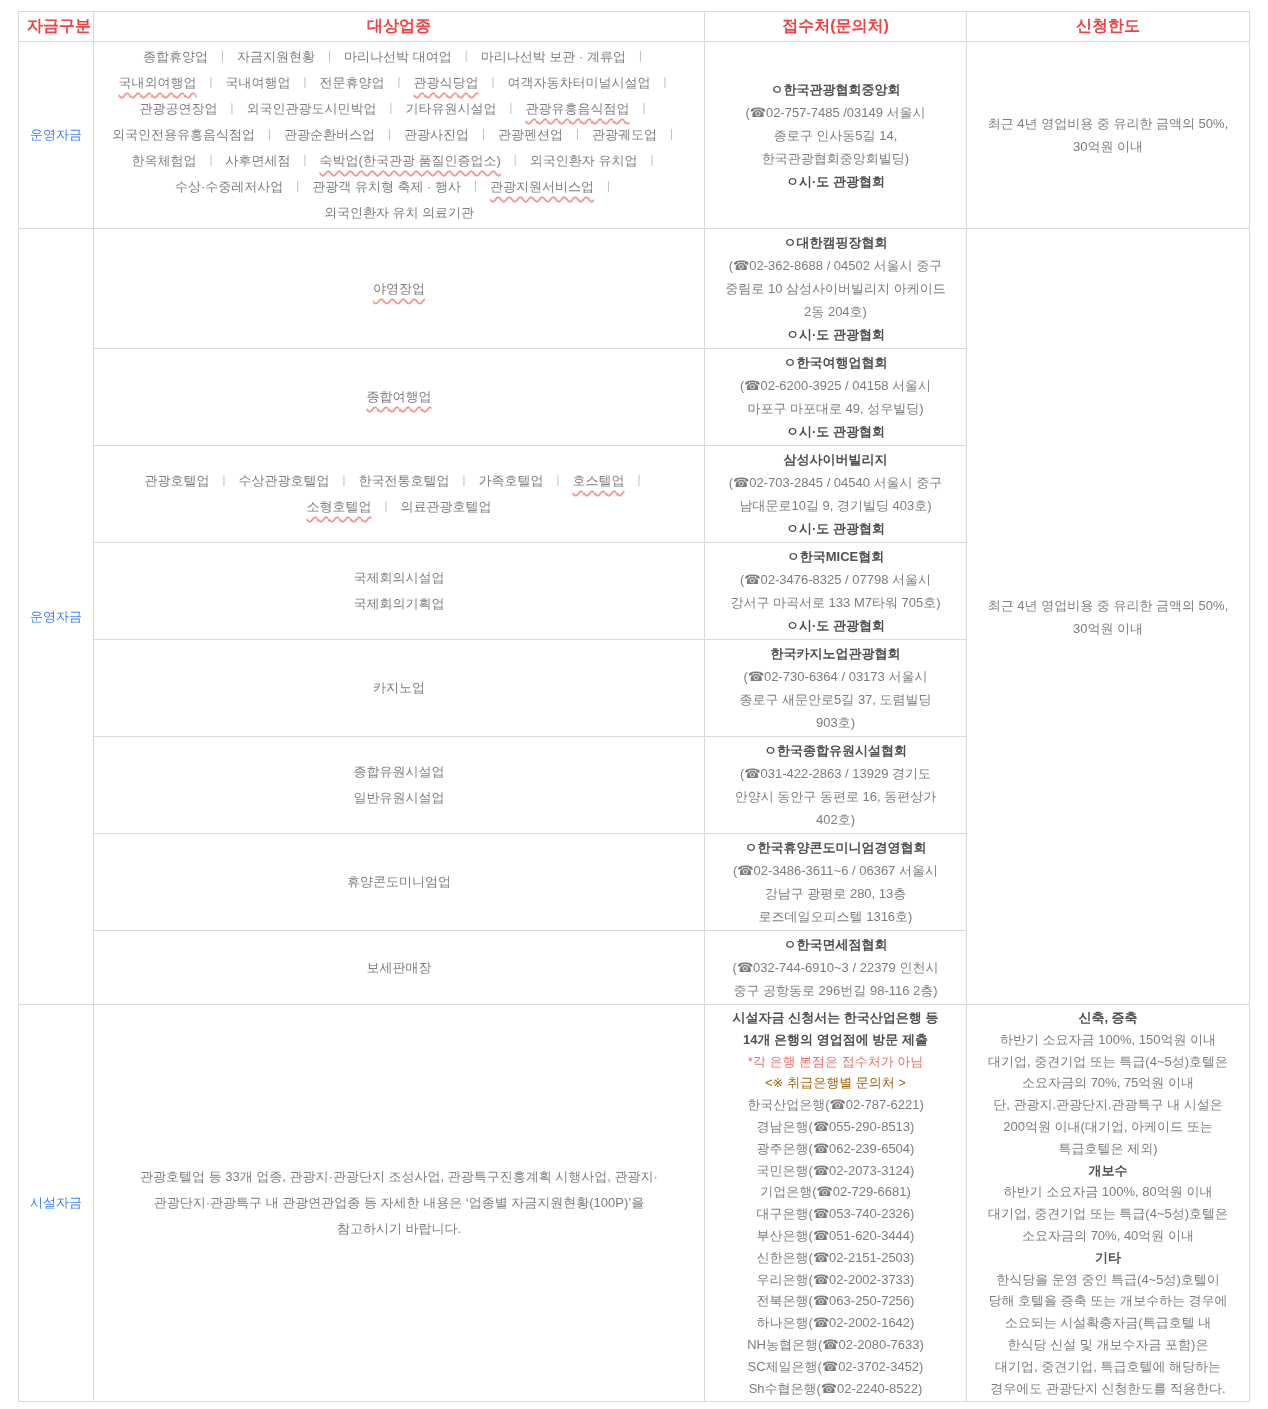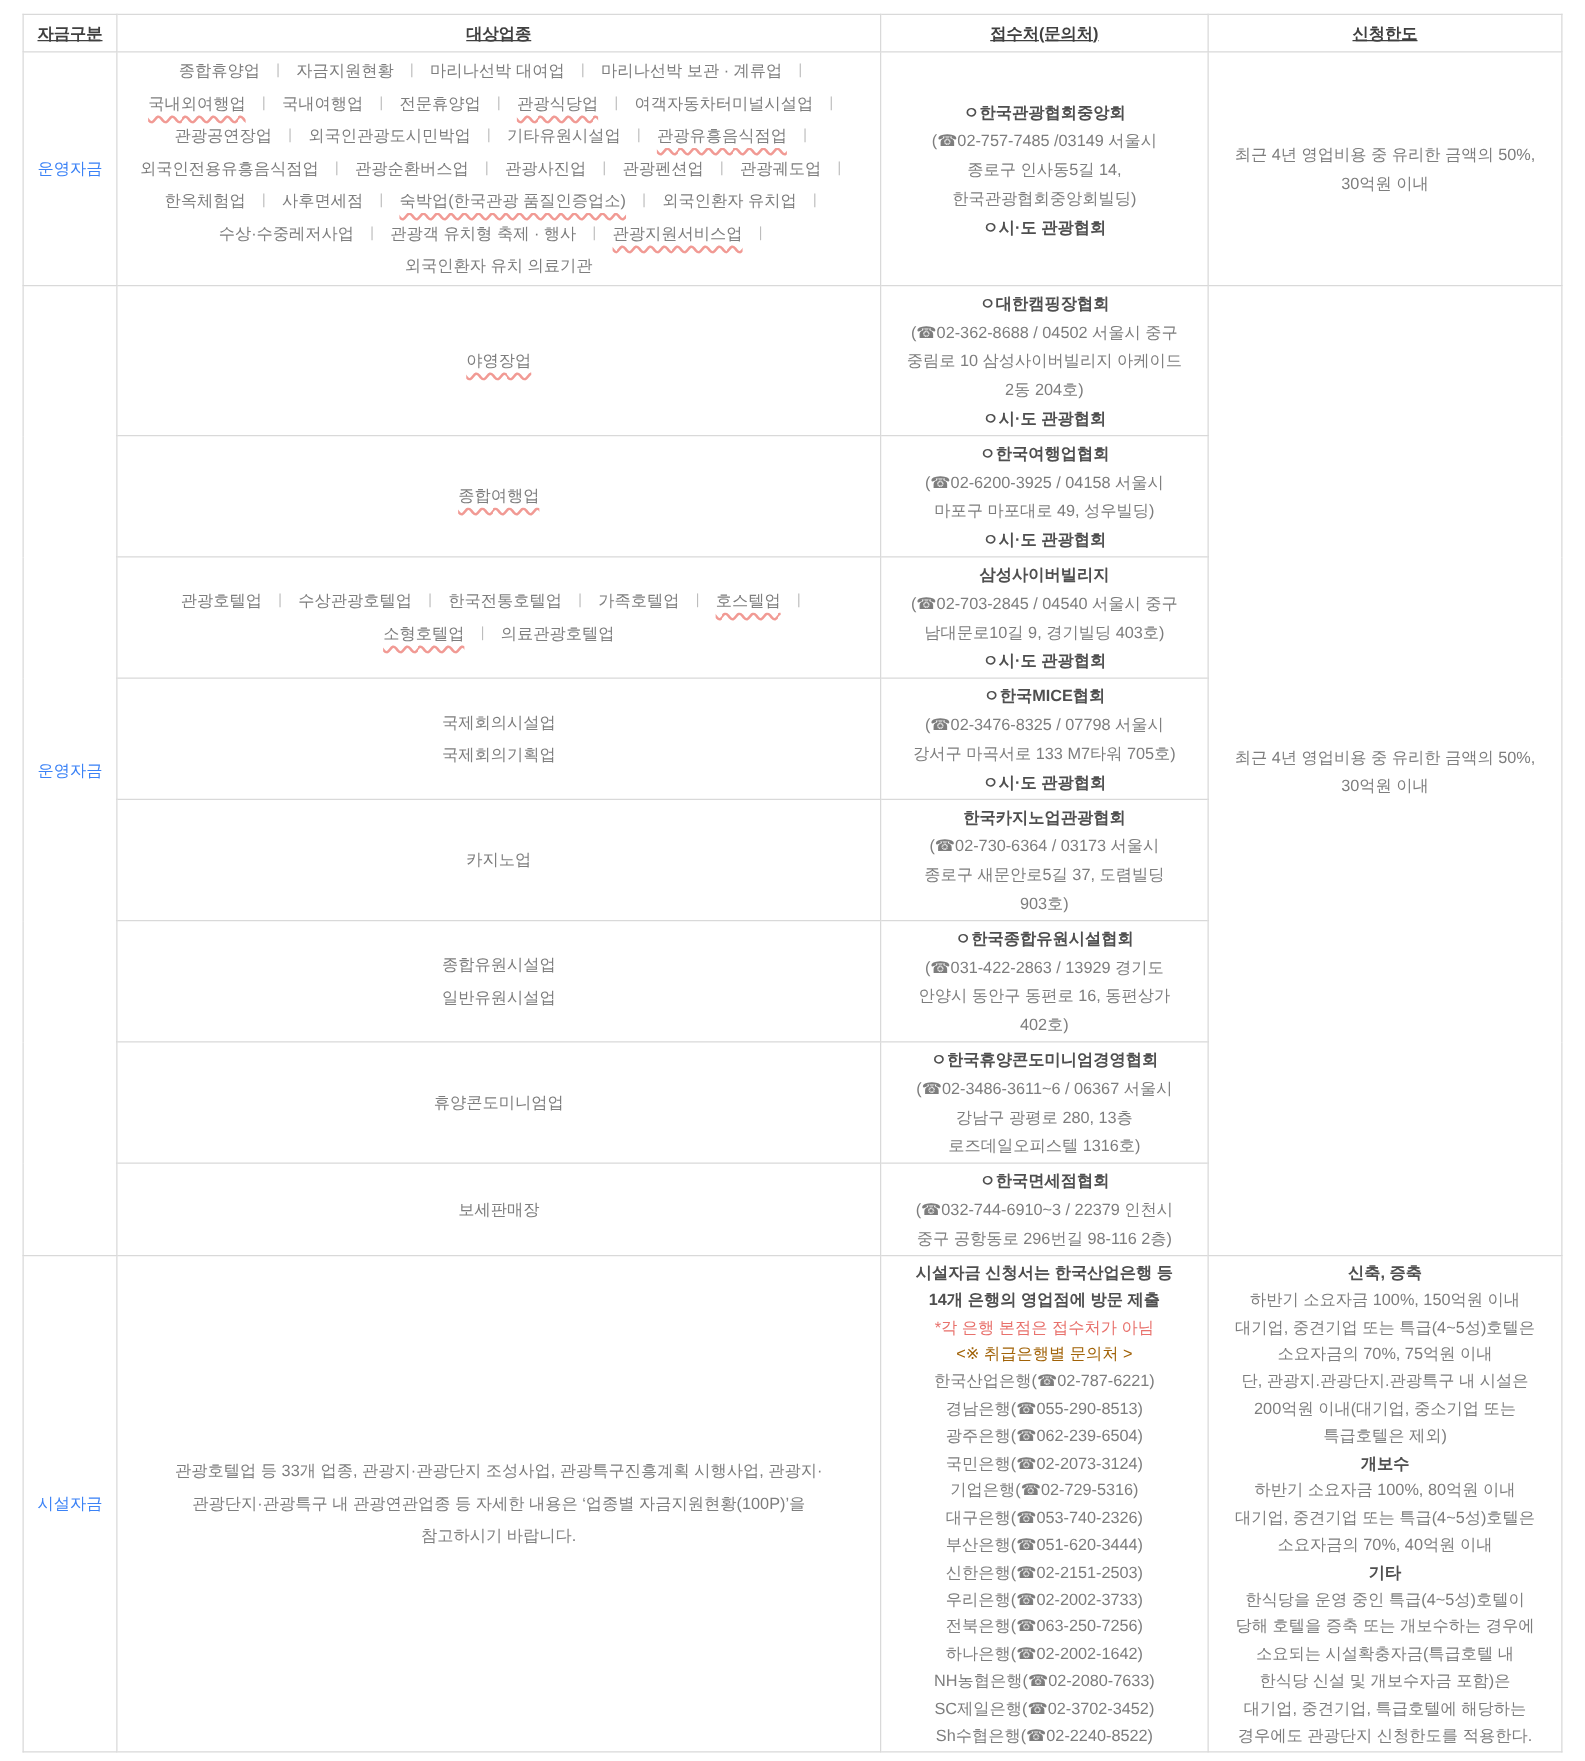--- a/index.html
+++ b/index.html
@@ -1,20 +1,20 @@
 <!DOCTYPE html>
 <html><head>
 <meta charset="utf-8">
 <style>
   html,body{margin:0;padding:0;background:#ffffff;}
   body{width:1268px;height:1409px;position:relative;font-family:"Liberation Sans","DejaVu Sans",sans-serif;}
   .wrap{position:absolute;left:18px;top:11px;}
   table{border-collapse:collapse;table-layout:fixed;width:1231px;}
   th,td{border:1px solid #d9d9d9;vertical-align:middle;text-align:center;padding:2px 8px;word-break:keep-all;}
-  th{font-size:13px;font-weight:700;color:#404040;text-decoration:underline;}
+  th{font-size:16px;font-weight:700;color:#ef4444;}
   td{font-size:13px;color:#7d7d7d;font-weight:400;}
   tr.hr{height:30px;}
   tr.rA{height:184px;}
   tr.h119{height:115px;}
   tr.h96{height:92px;}
   tr.h97{height:93px;}
   tr.h77{height:73px;}
   tr.rC{height:389px;}
   .ln{line-height:23px;}
   .industries .ln{line-height:26px;}
@@ -180,38 +180,38 @@
           </td>
         <td class="contact banks">
             <div class="ln b">시설자금 신청서는 한국산업은행 등</div>
             <div class="ln b">14개 은행의 영업점에 방문 제출</div>
             <div class="ln r">*각 은행 본점은 접수처가 아님</div>
             <div class="ln d">&lt;※ 취급은행별 문의처 &gt;</div>
             <div class="ln">한국산업은행(☎02-787-6221)</div>
             <div class="ln">경남은행(☎055-290-8513)</div>
             <div class="ln">광주은행(☎062-239-6504)</div>
             <div class="ln">국민은행(☎02-2073-3124)</div>
-            <div class="ln">기업은행(☎02-729-5316)</div>
+            <div class="ln">기업은행(☎02-729-6681)</div>
             <div class="ln">대구은행(☎053-740-2326)</div>
             <div class="ln">부산은행(☎051-620-3444)</div>
             <div class="ln">신한은행(☎02-2151-2503)</div>
             <div class="ln">우리은행(☎02-2002-3733)</div>
             <div class="ln">전북은행(☎063-250-7256)</div>
             <div class="ln">하나은행(☎02-2002-1642)</div>
             <div class="ln">NH농협은행(☎02-2080-7633)</div>
             <div class="ln">SC제일은행(☎02-3702-3452)</div>
             <div class="ln">Sh수협은행(☎02-2240-8522)</div>
           </td>
         <td class="limit fac">
             <div class="ln b">신축, 증축</div>
             <div class="ln">하반기 소요자금 100%, 150억원 이내</div>
             <div class="ln">대기업, 중견기업 또는 특급(4~5성)호텔은</div>
             <div class="ln">소요자금의 70%, 75억원 이내</div>
             <div class="ln">단, 관광지.관광단지.관광특구 내 시설은</div>
-            <div class="ln">200억원 이내(대기업, 중소기업 또는</div>
+            <div class="ln">200억원 이내(대기업, 아케이드 또는</div>
             <div class="ln">특급호텔은 제외)</div>
             <div class="ln b">개보수</div>
             <div class="ln">하반기 소요자금 100%, 80억원 이내</div>
             <div class="ln">대기업, 중견기업 또는 특급(4~5성)호텔은</div>
             <div class="ln">소요자금의 70%, 40억원 이내</div>
             <div class="ln b">기타</div>
             <div class="ln">한식당을 운영 중인 특급(4~5성)호텔이</div>
             <div class="ln">당해 호텔을 증축 또는 개보수하는 경우에</div>
             <div class="ln">소요되는 시설확충자금(특급호텔 내</div>
             <div class="ln">한식당 신설 및 개보수자금 포함)은</div>

